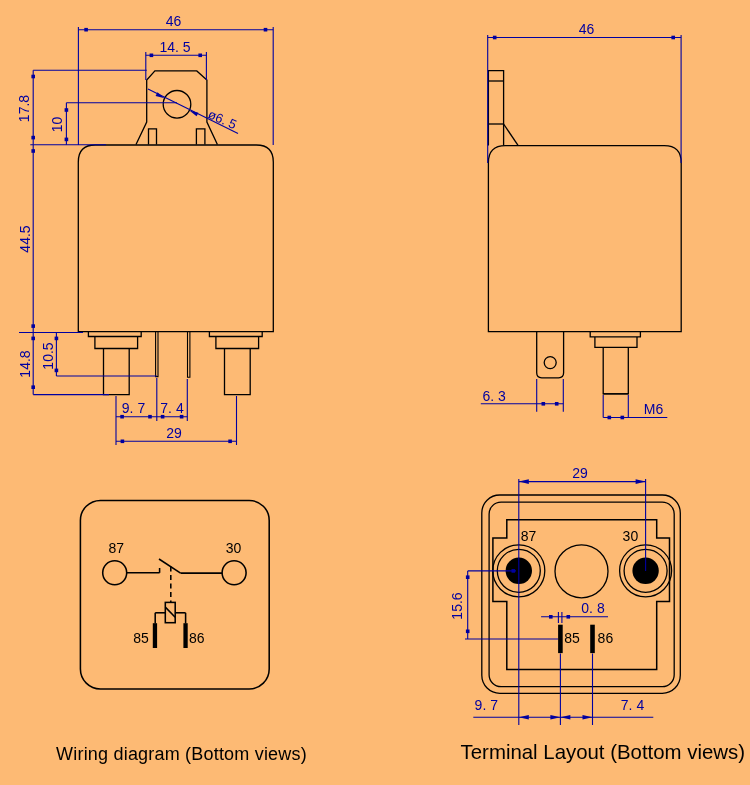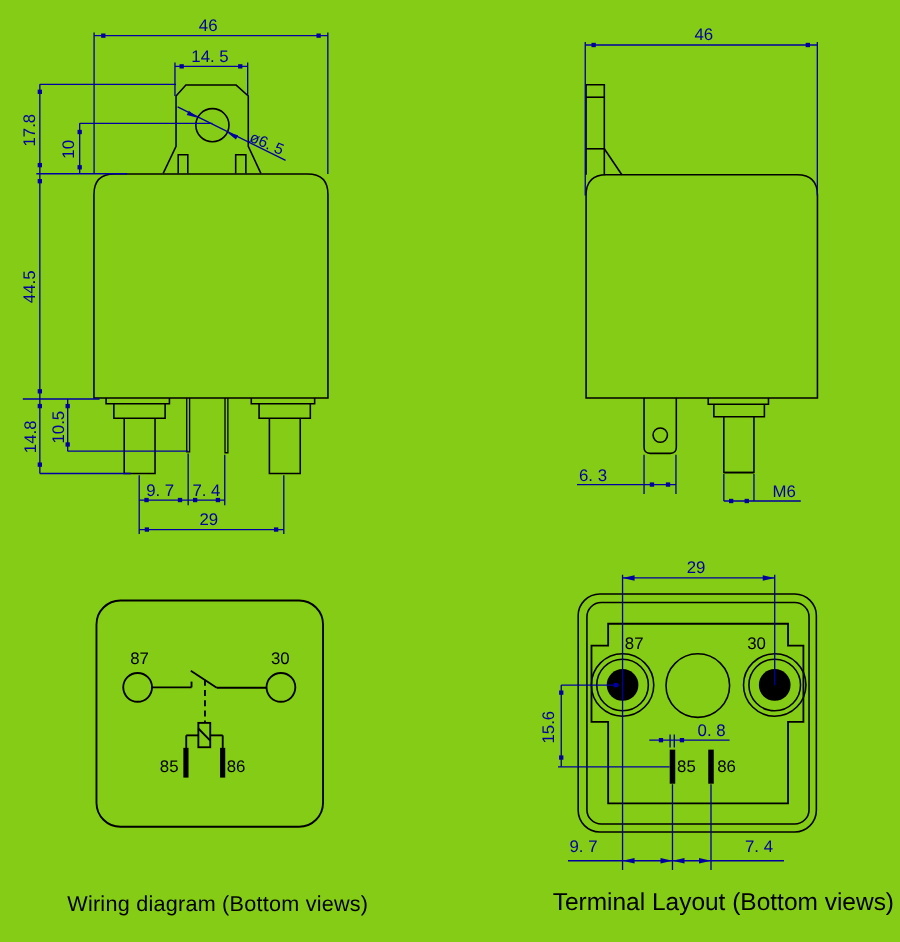--- a/index.html
+++ b/index.html
@@ -1,16 +1,16 @@
 <!DOCTYPE html>
 <html><head>
 <meta charset="utf-8">
 <style>
   html,body{margin:0;padding:0;background:#ffffff;}
-  .wrap{width:750px;height:785px;position:relative;background:#84cc16;}
+  .wrap{width:750px;height:785px;position:relative;background:#fdba74;}
   svg{display:block;}
   text{font-family:"Liberation Sans", sans-serif;}
 </style>
 </head>
 <body>
 <div class="wrap">
 <svg width="750" height="785" viewBox="0 0 750 785">
 <defs></defs>
 
 <g fill="none" stroke="#000000" stroke-width="1.3">

